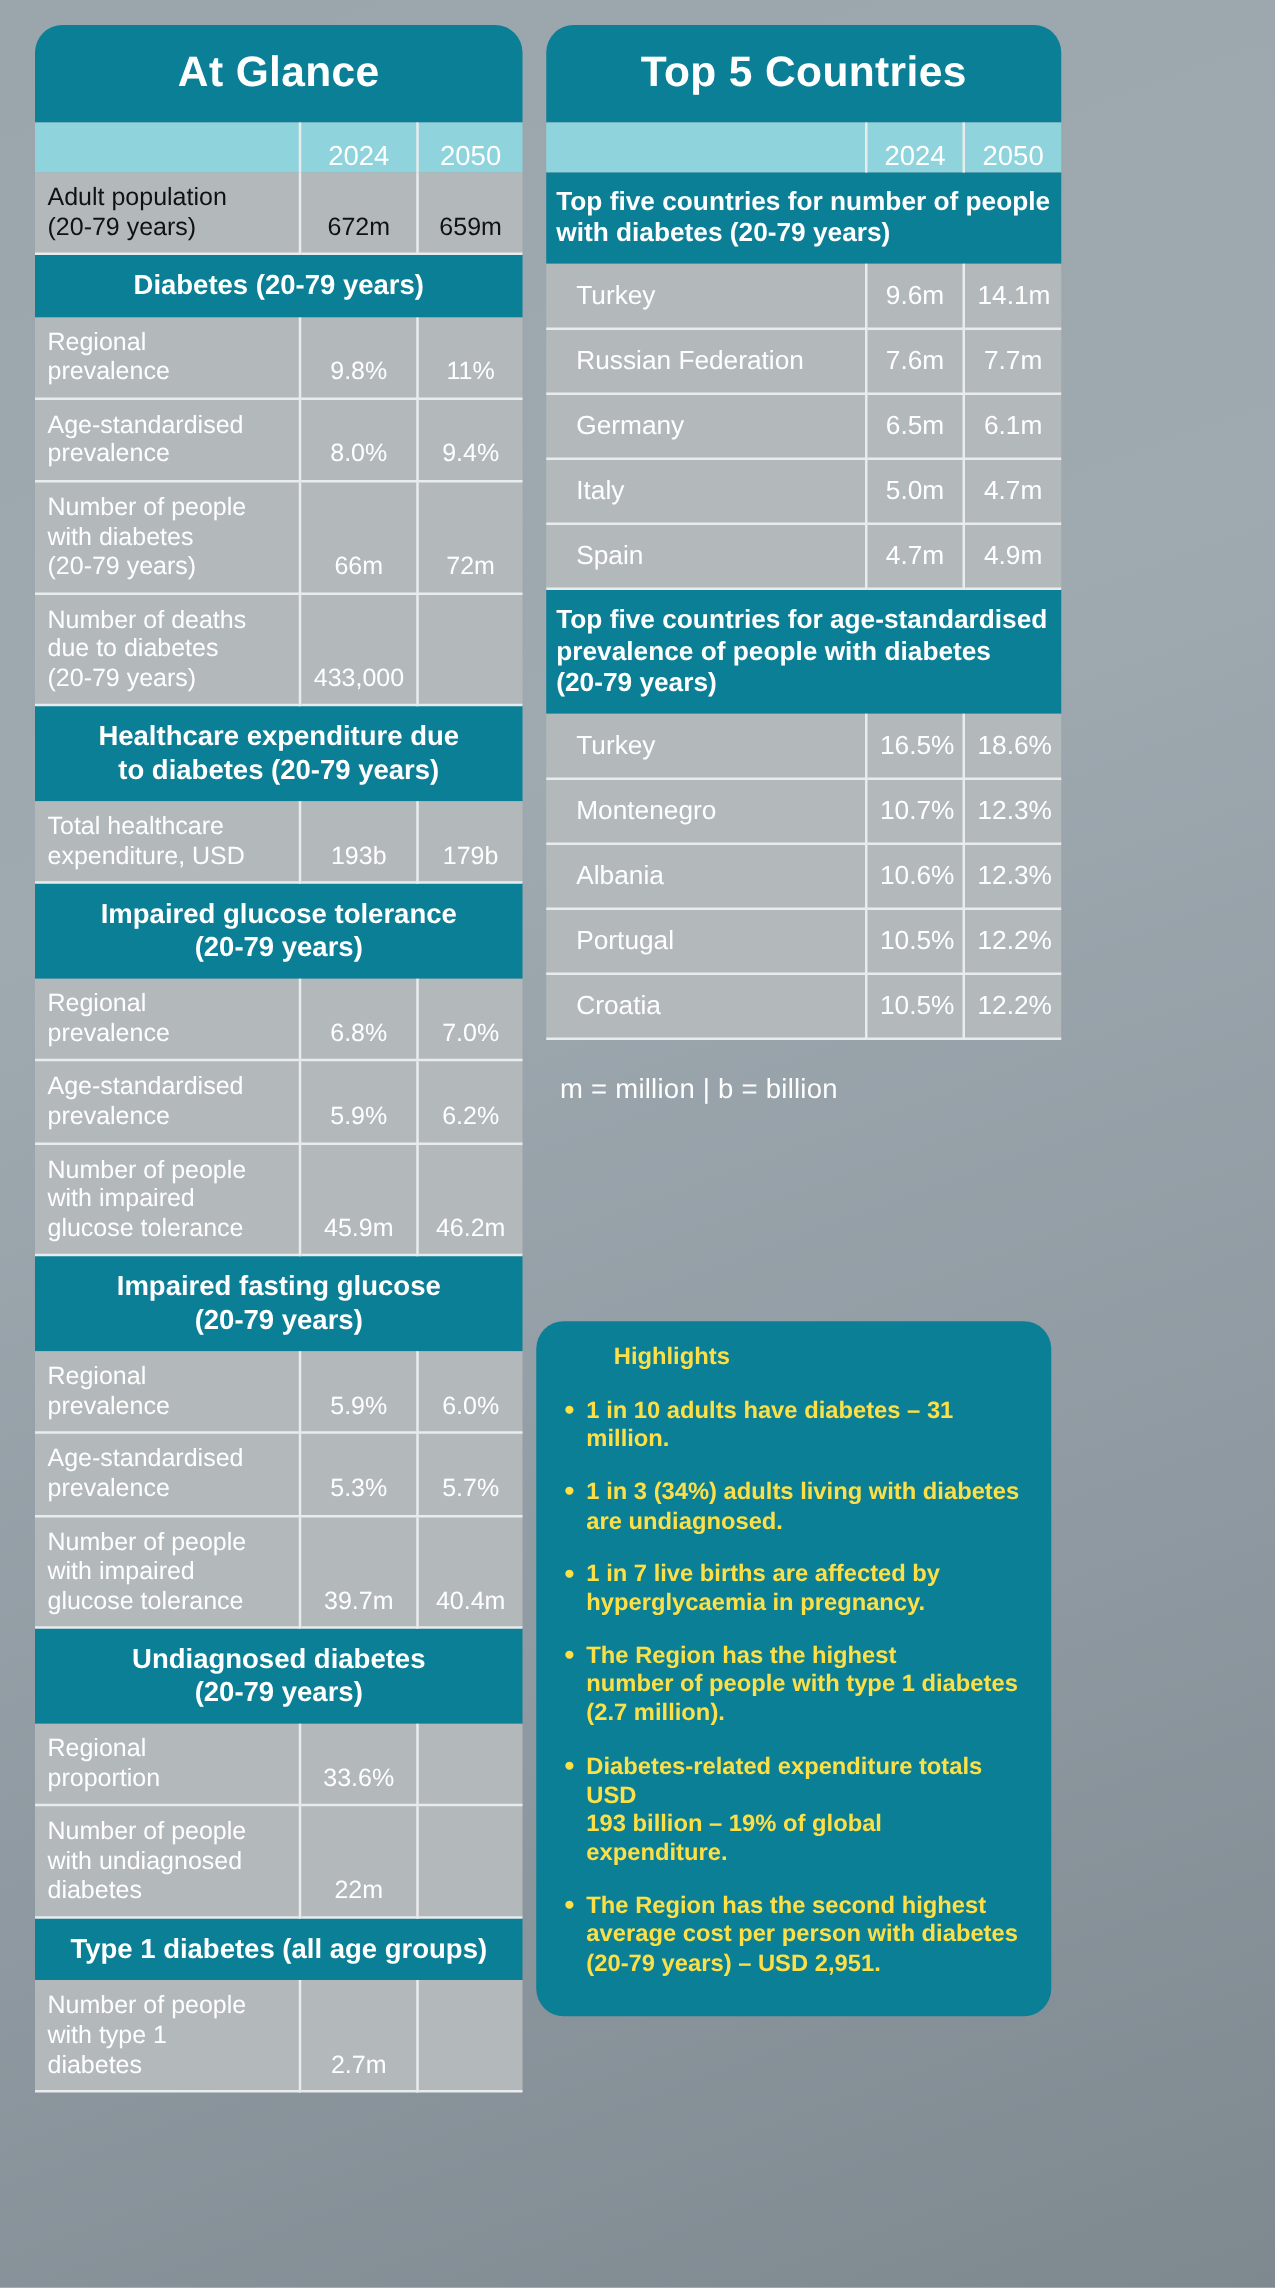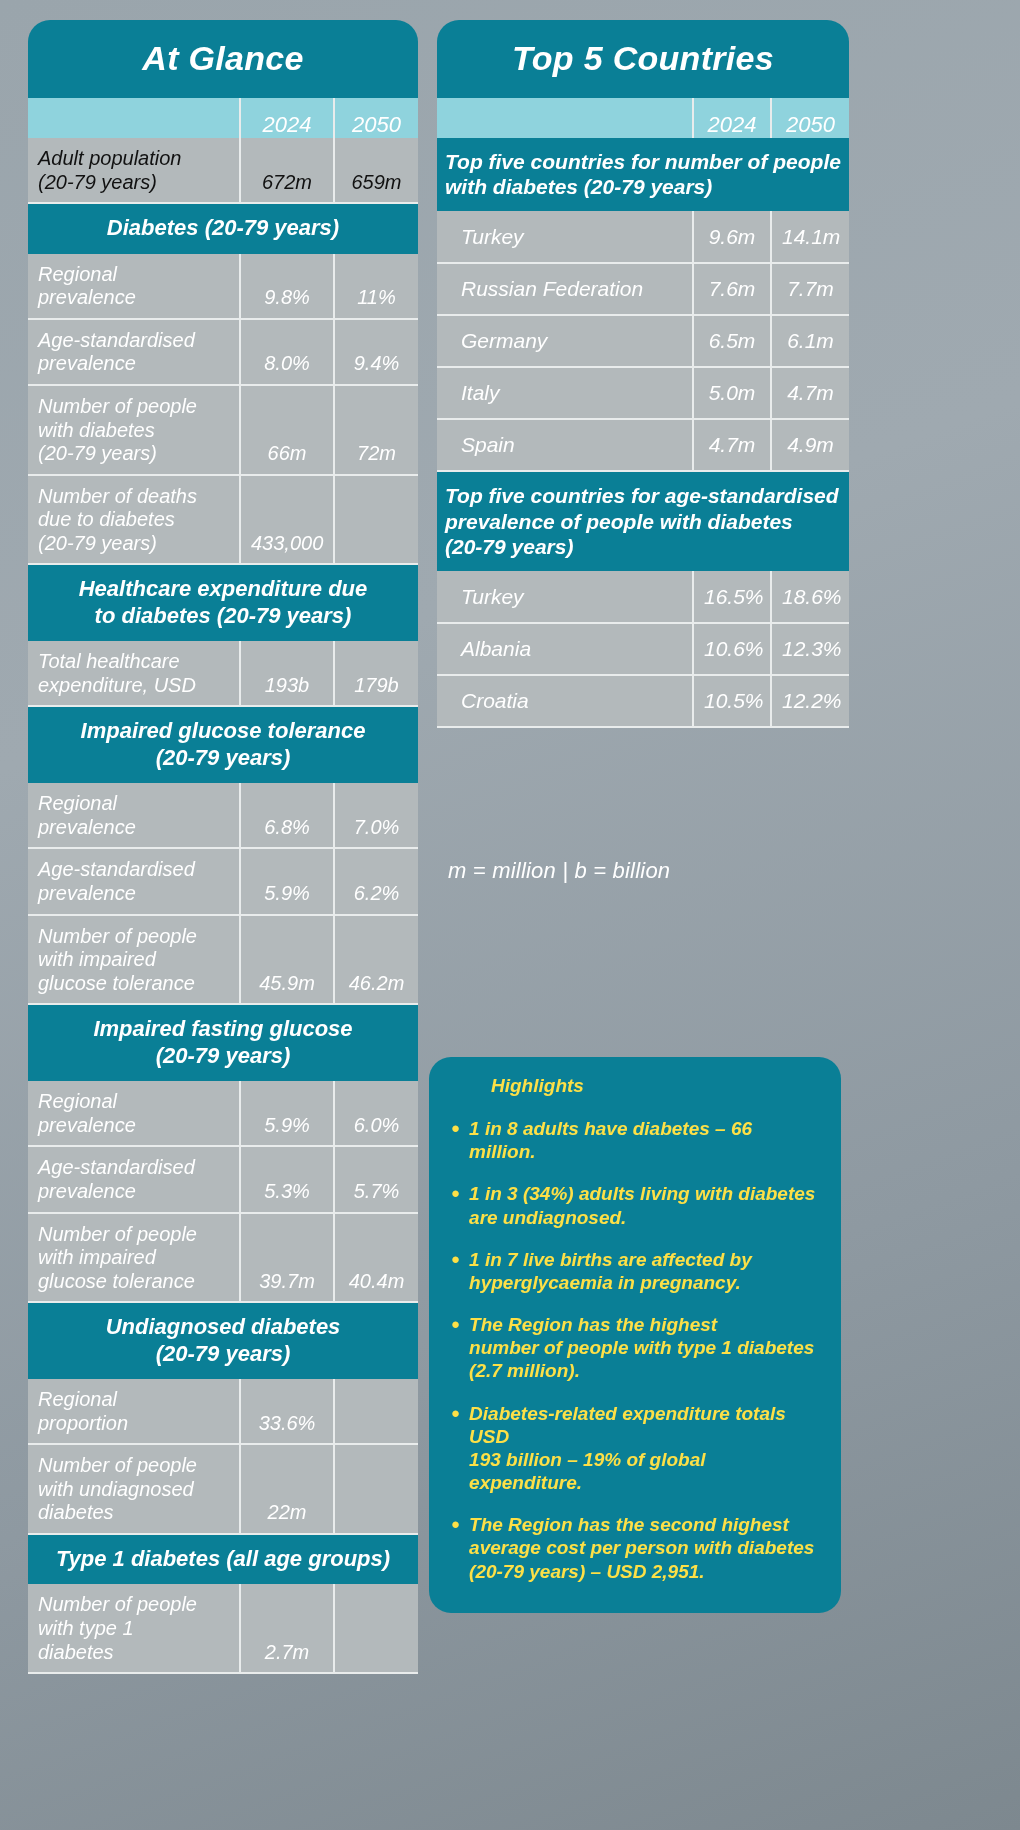--- a/index.html
+++ b/index.html
@@ -2,21 +2,21 @@
 <html><head>
 <meta charset="utf-8">
 <style>
   * { box-sizing: border-box; margin: 0; padding: 0; }
   html, body {
     width: 1020px; height: 1830px;
     font-family: "Liberation Sans", sans-serif;
     background: linear-gradient(160deg, #9aa5ac 0%, #9fa9b0 35%, #8e99a1 70%, #7d888f 100%);
     overflow: hidden;
   }
-  .page { position: relative; width: 879px; height: 1830px; font-style: italic; }
+  .page { position: relative; width: 879px; height: 1830px; }
 
   
   .card { position: absolute; }
   .card-header {
     background: #0a7f96;
     color: #ffffff;
     border-radius: 22px 22px 0 0;
     text-align: center;
     font-size: 34px;
     font-weight: 700;
@@ -250,41 +250,51 @@
           </tr>
           <tr>
             <td colspan="3" class="band leftish">Top five countries for age-standardised<br>prevalence of people with diabetes<br>(20-79 years)</td>
           </tr>
           <tr class="country">
             <td class="label">Turkey</td>
             <td class="num">16.5%</td>
             <td class="num">18.6%</td>
           </tr>
           <tr class="country">
+            <td class="label">Montenegro</td>
+            <td class="num">10.7%</td>
+            <td class="num">12.3%</td>
+          </tr>
+          <tr class="country">
             <td class="label">Albania</td>
             <td class="num">10.6%</td>
             <td class="num">12.3%</td>
           </tr>
           <tr class="country">
+            <td class="label">Portugal</td>
+            <td class="num">10.5%</td>
+            <td class="num">12.2%</td>
+          </tr>
+          <tr class="country">
             <td class="label">Croatia</td>
             <td class="num">10.5%</td>
             <td class="num">12.2%</td>
           </tr>
         </tbody>
     </table>
   </div>
 
   <div id="footnote">m = million | b = billion</div>
 
   <div id="highlights">
     <div class="hl-title">Highlights</div>
     <ul id="hl-list">
         <li>
           <span class="dot">●</span>
-          <span>1 in 8 adults have diabetes – 66 million.</span>
+          <span>1 in 10 adults have diabetes – 31 million.</span>
         </li>
         <li>
           <span class="dot">●</span>
           <span>1 in 3 (34%) adults living with diabetes<br>are undiagnosed.</span>
         </li>
         <li>
           <span class="dot">●</span>
           <span>1 in 7 live births are affected by<br>hyperglycaemia in pregnancy.</span>
         </li>
         <li>

